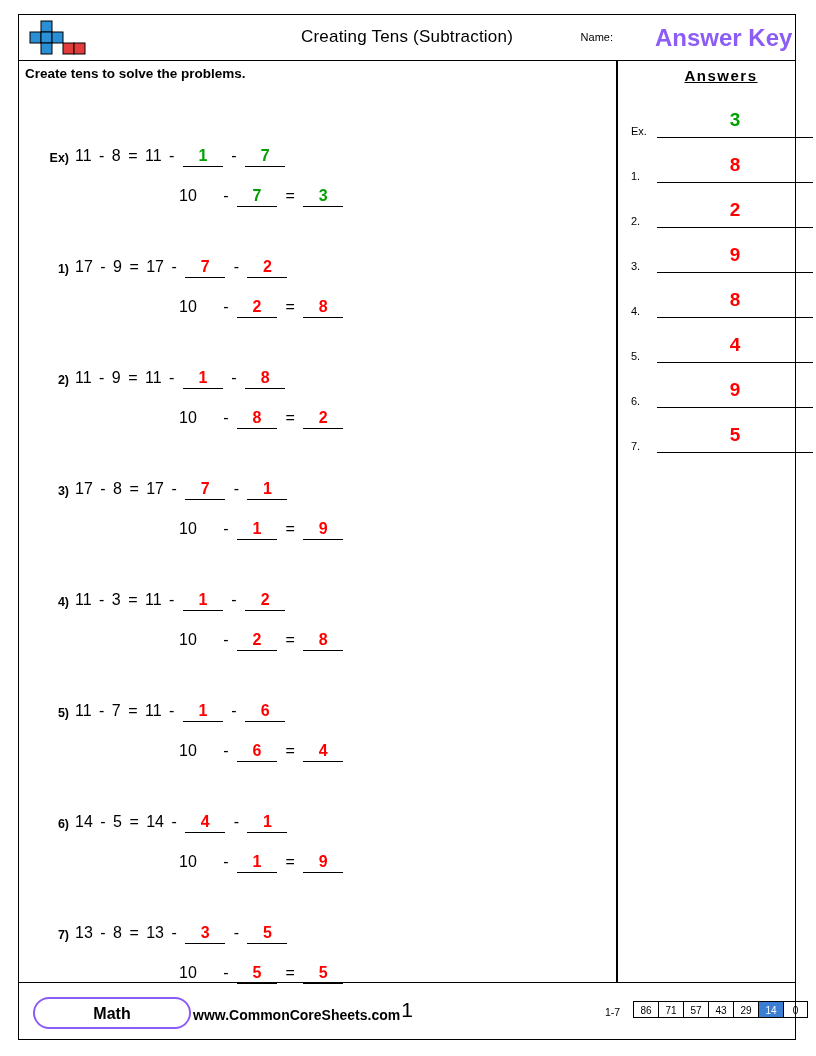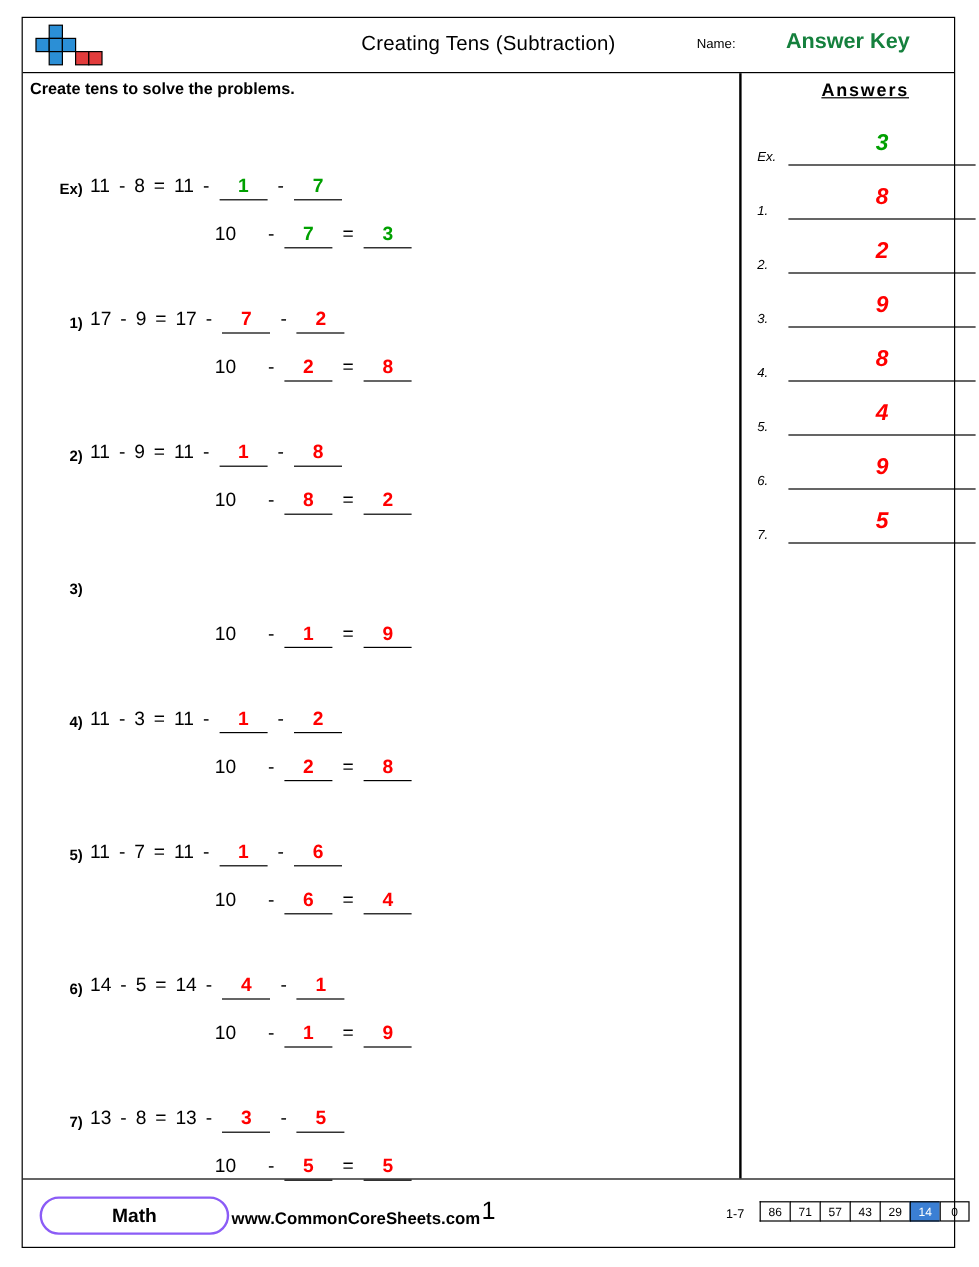--- a/index.html
+++ b/index.html
@@ -53,23 +53,23 @@
   .name-label {
     position: absolute;
     right: 182px;
     top: 16px;
     font-size: 11px;
   }
   .answer-key {
     position: absolute;
     left: 636px;
     top: 9px;
-    font-size: 18px;
-    font-weight: bold;
-    color: #15803d;
+    font-size: 24px;
+    font-weight: bold;
+    color: #8b5cf6;
   }
   
   .vrule {
     position: absolute;
     left: 597px;
     top: 46px;
     width: 0;
     height: 921px;
     border-left: 2px solid #000000;
   }
@@ -147,21 +147,20 @@
     font-size: 15px;
     font-weight: bold;
     letter-spacing: 1.5px;
     text-decoration: underline;
   }
   .answers-list {
     position: absolute;
     left: 608px;
     top: 88px;
     width: 186px;
-    font-style: italic;
   }
   .answer-row {
     position: relative;
     height: 45px;
   }
   .a-label {
     position: absolute;
     left: 4px;
     top: 22px;
     font-size: 11px;
@@ -333,20 +332,31 @@
         <span>10</span>
         <span class="op" style="padding-left:22px">-</span>
         <span class="blank red">8</span>
         <span class="op">=</span>
         <span class="blank red">2</span>
       </div>
     </div>
 
     <div class="problem">
       <div class="pnum">3)</div>
+      <div class="line1">
+        <span>17</span>
+        <span class="op">-</span>
+        <span>8</span>
+        <span class="op">=</span>
+        <span>17</span>
+        <span class="op">-</span>
+        <span class="blank red">7</span>
+        <span class="op">-</span>
+        <span class="blank red">1</span>
+      </div>
       <div class="line2">
         <span>10</span>
         <span class="op" style="padding-left:22px">-</span>
         <span class="blank red">1</span>
         <span class="op">=</span>
         <span class="blank red">9</span>
       </div>
     </div>
 
     <div class="problem">

